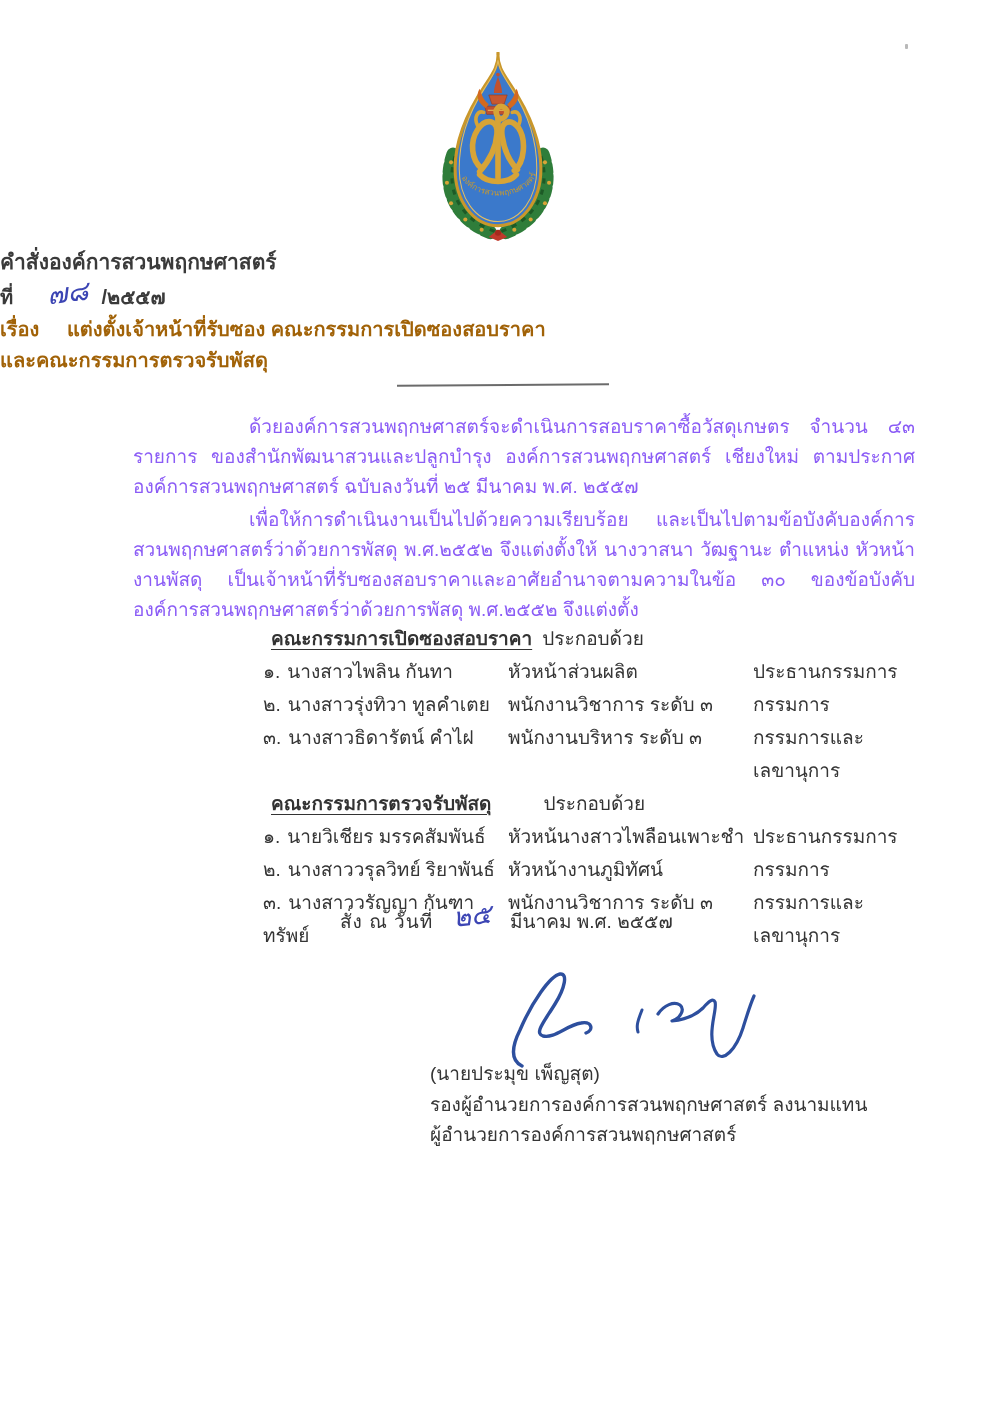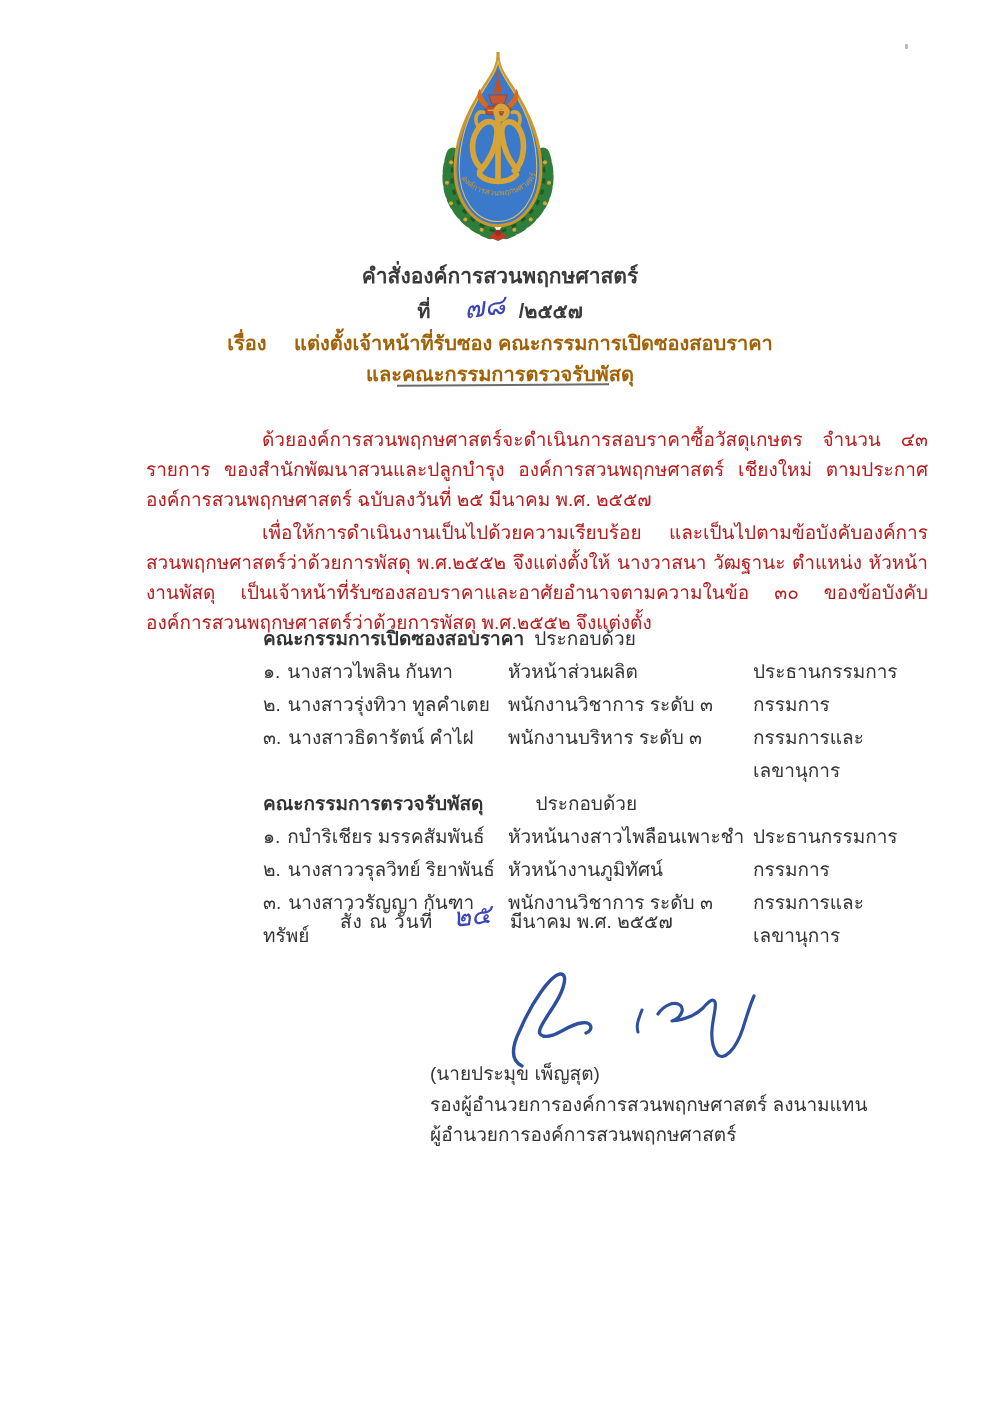--- a/index.html
+++ b/index.html
@@ -8,21 +8,21 @@
     width:1000px;height:1414px;
     margin:0 auto;
     background:#ffffff;
     font-family:"Liberation Sans","DejaVu Sans",sans-serif;
     color:#333333;
     overflow:hidden;
   }
   
   .logo-wrap{position:absolute;left:415px;top:48px;width:166px;height:194px;}
   
-  .title-block{position:absolute;left:0;top:260px;width:1000px;text-align:center;}
+  .title-block{position:absolute;left:0;top:246px;width:1000px;text-align:left;}
   .doc-title{font-size:21px;font-weight:bold;color:#3a3a3a;line-height:32px;}
   .doc-number{font-size:20px;font-weight:bold;color:#3a3a3a;line-height:34px;}
   .doc-number .no-label{margin-right:28px;}
   .hand{
     color:#3c45b4;
     font-size:27px;
     font-style:italic;
     display:inline-block;
     transform:rotate(-7deg);
     font-weight:normal;
@@ -31,29 +31,29 @@
   }
   .doc-subject{font-size:20px;font-weight:bold;color:#a16207;line-height:31px;}
   .doc-subject .subj-label{margin-right:22px;}
   .divider{
     position:absolute;left:397px;top:384px;width:212px;height:2px;
     background:#6b6b6b;transform:rotate(-0.35deg);
   }
   
   .para{
     position:absolute;left:130px;width:782px;
-    font-size:19px;line-height:30px;color:#b91c1c;
-    text-align:justify;text-indent:116px;margin:16px;
+    font-size:19px;line-height:30px;color:#8b5cf6;
+    text-align:justify;text-indent:116px;margin:3px;
   }
   .para1{top:409px;}
   .para2{top:502px;}
   
   .committees{position:absolute;left:263px;top:622px;width:660px;font-size:19px;color:#353535;}
   .c-heading{line-height:33px;font-weight:bold;color:#333;}
-  .c-heading .c-head{text-underline-offset:4px;}
+  .c-heading .c-head{text-decoration:underline;text-underline-offset:4px;margin-left:8px;}
   .c-heading .c-suffix{font-weight:normal;}
   .c-suffix-1{margin-left:10px;}
   .c-suffix-2{margin-left:52px;}
   .m-row{display:grid;grid-template-columns:245px 245px 1fr;line-height:33px;}
   .m-no{margin-right:7px;}
   
   .order-line{position:absolute;left:340px;top:901px;font-size:19px;color:#353535;line-height:36px;}
   .order-line .lead{margin-right:14px;letter-spacing:1px;}
   .order-line .hand-day{
     color:#3c45b4;font-size:27px;font-style:italic;display:inline-block;
@@ -169,21 +169,21 @@
       <span><span class="m-no">๓.</span><span>นางสาวธิดารัตน์ คำไฝ</span></span>
       <span>พนักงานบริหาร ระดับ ๓</span>
       <span>กรรมการและเลขานุการ</span>
     </div>
 
     <div class="c-heading">
       <span class="c-head">คณะกรรมการตรวจรับพัสดุ</span><span class="c-suffix c-suffix-2">ประกอบด้วย</span>
     </div>
 
     <div class="m-row">
-      <span><span class="m-no">๑.</span><span>กบำริเชียร มรรคสัมพันธ์</span></span>
+      <span><span class="m-no">๑.</span><span>นายวิเชียร มรรคสัมพันธ์</span></span>
       <span>หัวหน้นางสาวไพลือนเพาะชำ</span>
       <span>ประธานกรรมการ</span>
     </div>
     <div class="m-row">
       <span><span class="m-no">๒.</span><span>นางสาววรุลวิทย์ ริยาพันธ์</span></span>
       <span>หัวหน้างานภูมิทัศน์</span>
       <span>กรรมการ</span>
     </div>
     <div class="m-row">
       <span><span class="m-no">๓.</span><span>นางสาววรัญญา กันฑาทรัพย์</span></span>

